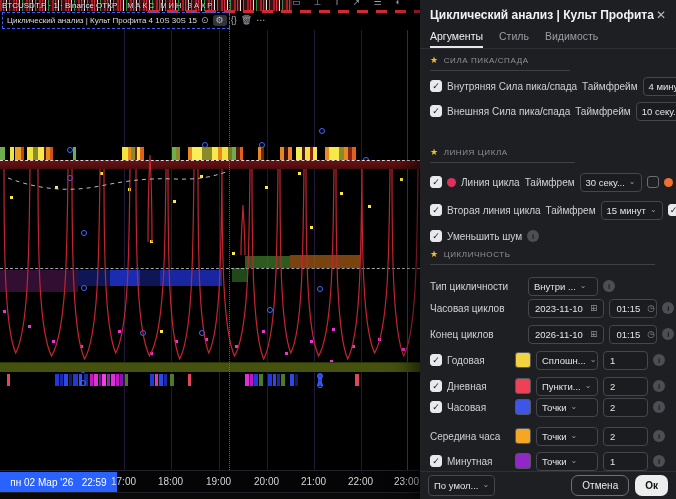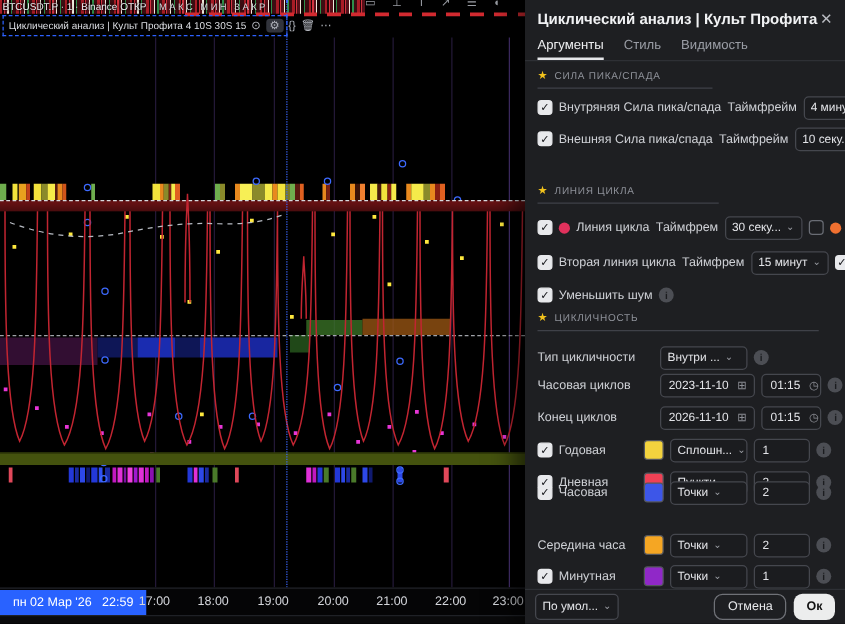--- a/index.html
+++ b/index.html
@@ -425,21 +425,21 @@
       <span class="dd" style="width:62px">
           <span>Пункти...</span>
           <i class="chev">⌄</i>
         </span>
       <span class="field wnum">
           <span>2</span>
         </span>
       <i class="info">i</i>
     </div>
 
-    <div class="row" style="top:336px">
+    <div class="row" style="top:349px">
       <span class="name">
           <span class="cb on"></span>
           <span>Часовая</span>
         </span>
       <span class="sw" style="background: rgb(61, 86, 232);"></span>
       <span class="dd" style="width:62px">
           <span>Точки</span>
           <i class="chev">⌄</i>
         </span>
       <span class="field wnum">

